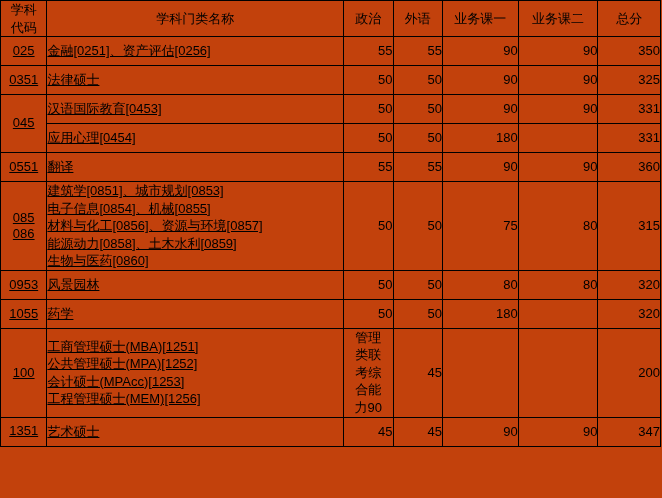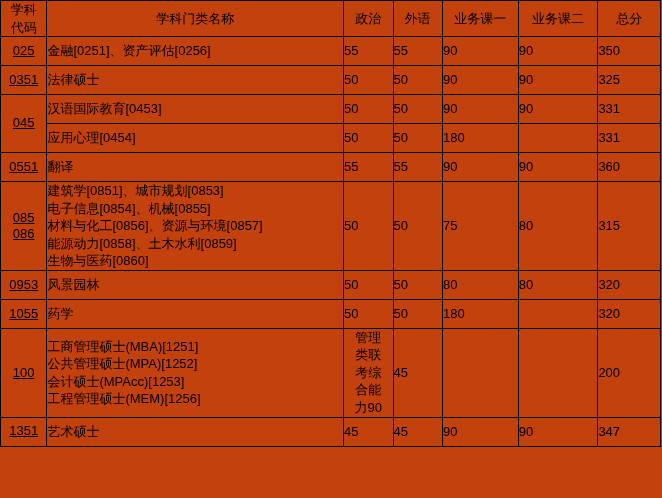--- a/index.html
+++ b/index.html
@@ -51,31 +51,32 @@
     height: 28px;
   }
   .name-cell {
     padding-left: 12px;
     padding-top: 3px;
     padding-bottom: 3px;
     font-size: 13px;
   }
   .name-cell div {
     white-space: nowrap;
+    text-decoration: underline;
   }
   .code-cell {
     text-align: center;
     font-size: 13px;
     text-decoration: underline;
   }
   .code-cell div {
     line-height: 1.25;
   }
   .num {
-    text-align: left;
+    text-align: right;
     font-size: 13px;
   }
   .vert-text {
     text-align: center;
     font-size: 12px;
     line-height: 1.2;
     padding: 2px 0;
   }
   .vert-text div {
     display: block;

